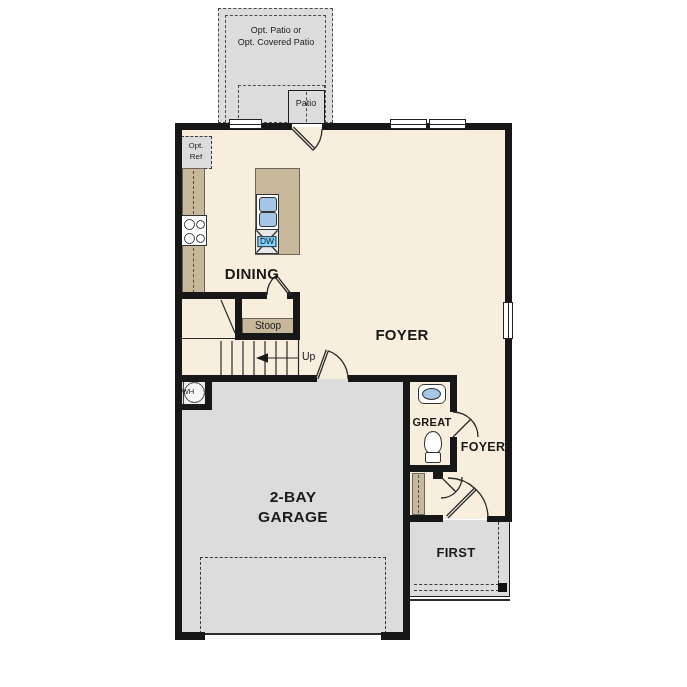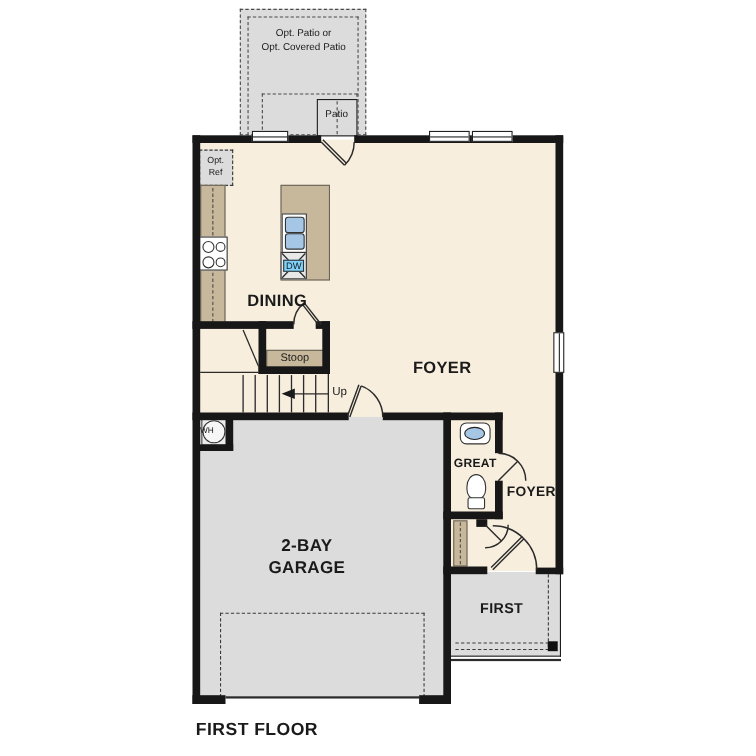--- a/index.html
+++ b/index.html
@@ -177,24 +177,23 @@
           <path d="M488,518 A40,40 0 0 0 448,478"></path>
           <line x1="448" y1="518" x2="476.3" y2="489.7"></line>
           <line x1="446.5" y1="516" x2="474.8" y2="487.7"></line>
         </g>
       </g>
     </g>
   </svg>
 
   <div class="lbl" style="left:402px;top:335px;font-size:15px;">FOYER</div>
   <div class="lbl" style="left:252px;top:274px;font-size:15px;">DINING</div>
-  <div class="lbl" style="left:279px;top:507px;font-size:15.5px;">2-BAY
+  <div class="lbl" style="left:293px;top:507px;font-size:15.5px;">2-BAY
 GARAGE</div>
   <div class="lbl" style="left:432px;top:422px;font-size:11px;">GREAT</div>
   <div class="lbl" style="left:483px;top:447px;font-size:12.5px;">FOYER</div>
   <div class="lbl" style="left:456px;top:553px;font-size:13px;">FIRST</div>
   <div class="lbl sm" style="left:268px;top:326px;font-size:10px;">Stoop</div>
   <div class="lbl sm" style="left:302px;top:357px;font-size:10.5px;transform:translate(0,-50%);">Up</div>
   <div class="lbl sm" style="left:267px;top:241.5px;font-size:8.5px;background:#7dd3fc;border:1px solid #333;padding:0 1.5px;line-height:1.15;">DW</div>
   <div class="lbl sm" style="left:188px;top:392px;font-size:7.5px;">WH</div>
-  <div style="position:absolute;left:178px;top:655px;font-weight:bold;font-size:16px;letter-spacing:.4px;">FIRST FLOOR</div>
 
 </div>
 
 </body></html>

